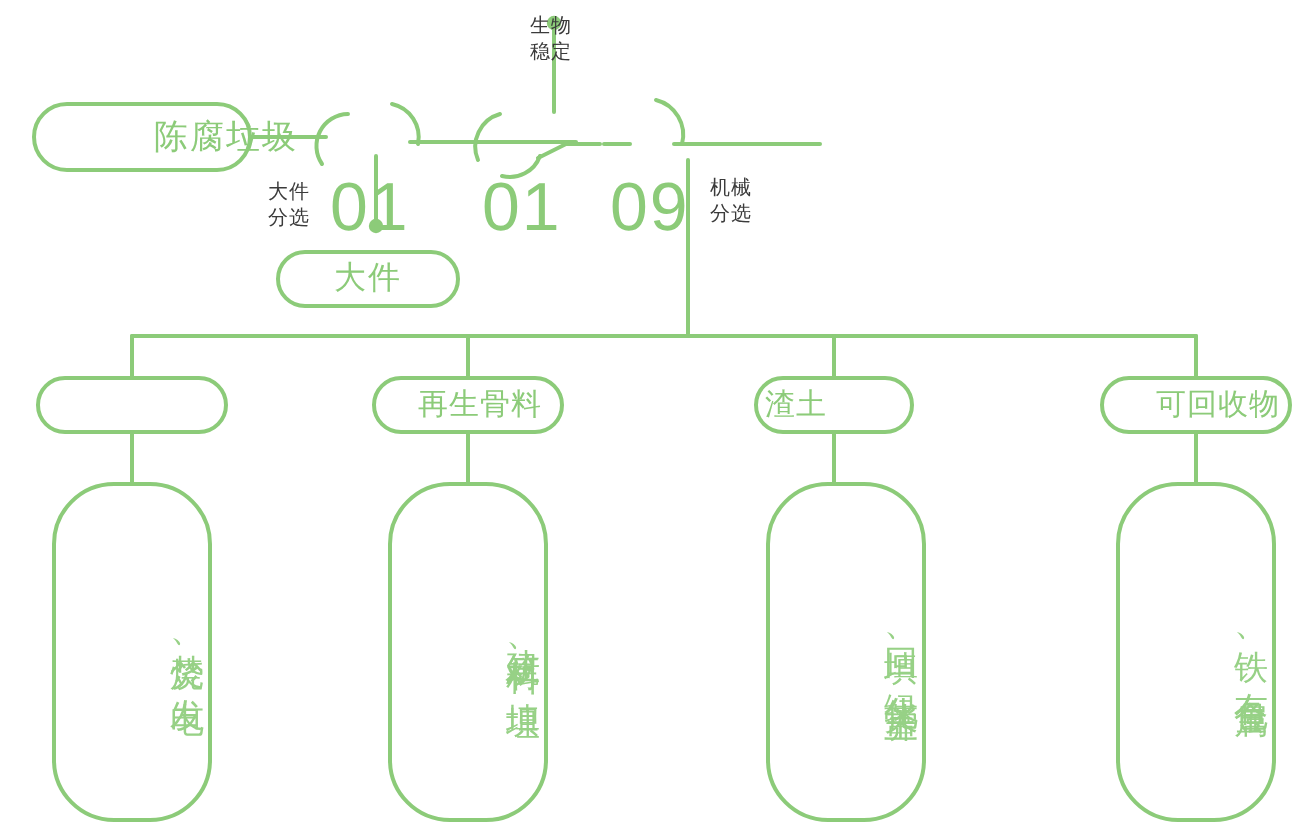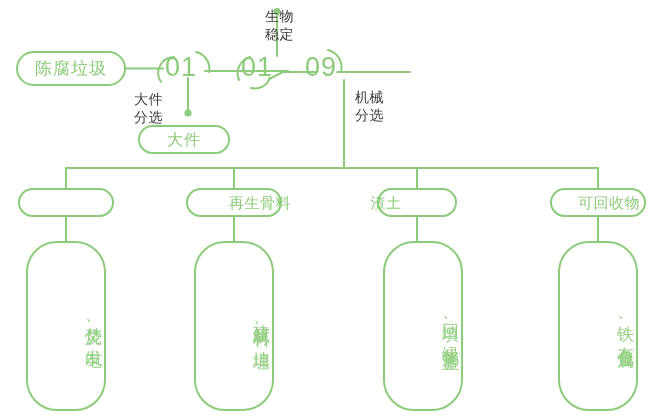--- a/index.html
+++ b/index.html
@@ -44,32 +44,34 @@
     font-size: 15px;
     letter-spacing: 0.5px;
     text-align: center;
   }
 
   .source-label {
     color: #8ccb79;
     font-size: 17px;
     letter-spacing: 1px;
     text-align: center;
+    margin-left: 42px;
   }
 
   .step-num {
     color: #8ccb79;
-    font-size: 27px;
+    font-size: 34px;
     letter-spacing: 1px;
     font-weight: 400;
+    margin-top: 32px;
   }
 
   .step-caption {
     color: #3b3b3b;
-    font-size: 14px;
+    font-size: 10px;
     letter-spacing: 0.5px;
     line-height: 1.32;
   }
 
   .side-pill-label {
     color: #8ccb79;
     font-size: 16px;
     letter-spacing: 1px;
     text-align: center;
   }
@@ -155,22 +157,22 @@
 
   <div class="txt step-caption" style="left:134px; top:90px;">大件
 分选</div>
   <div class="txt step-caption" style="left:265px; top:7px;">生物
 稳定</div>
   <div class="txt step-caption" style="left:355px; top:88px;">机械
 分选</div>
 
   <div class="txt side-pill-label" style="left:139px; top:131px; width:90px;">大件</div>
 
-  <div class="txt pill-label" style="left:187px; top:194px; width:106px;padding-left:20px;">再生骨料</div>
-  <div class="txt pill-label" style="left:358px; top:194px; width:56px;">渣土</div>
+  <div class="txt pill-label" style="left:187px; top:194px; width:106px;">再生骨料</div>
+  <div class="txt pill-label" style="left:370px; top:194px; width:56px;">渣土</div>
   <div class="txt pill-label" style="left:551px; top:194px; width:116px;">可回收物</div>
 
   <div class="vert-text" style="left:27px; top:242px; width:78px; height:168px;">焚烧、发电</div>
   <div class="vert-text" style="left:195px; top:242px; width:78px; height:168px;">建筑材料、填埋</div>
   <div class="vert-text" style="left:384px; top:242px; width:78px; height:168px;">回填、绿化营养土</div>
   <div class="vert-text" style="left:559px; top:242px; width:78px; height:168px;">铁、有色金属</div>
 
 </div>
 
 </body></html>

